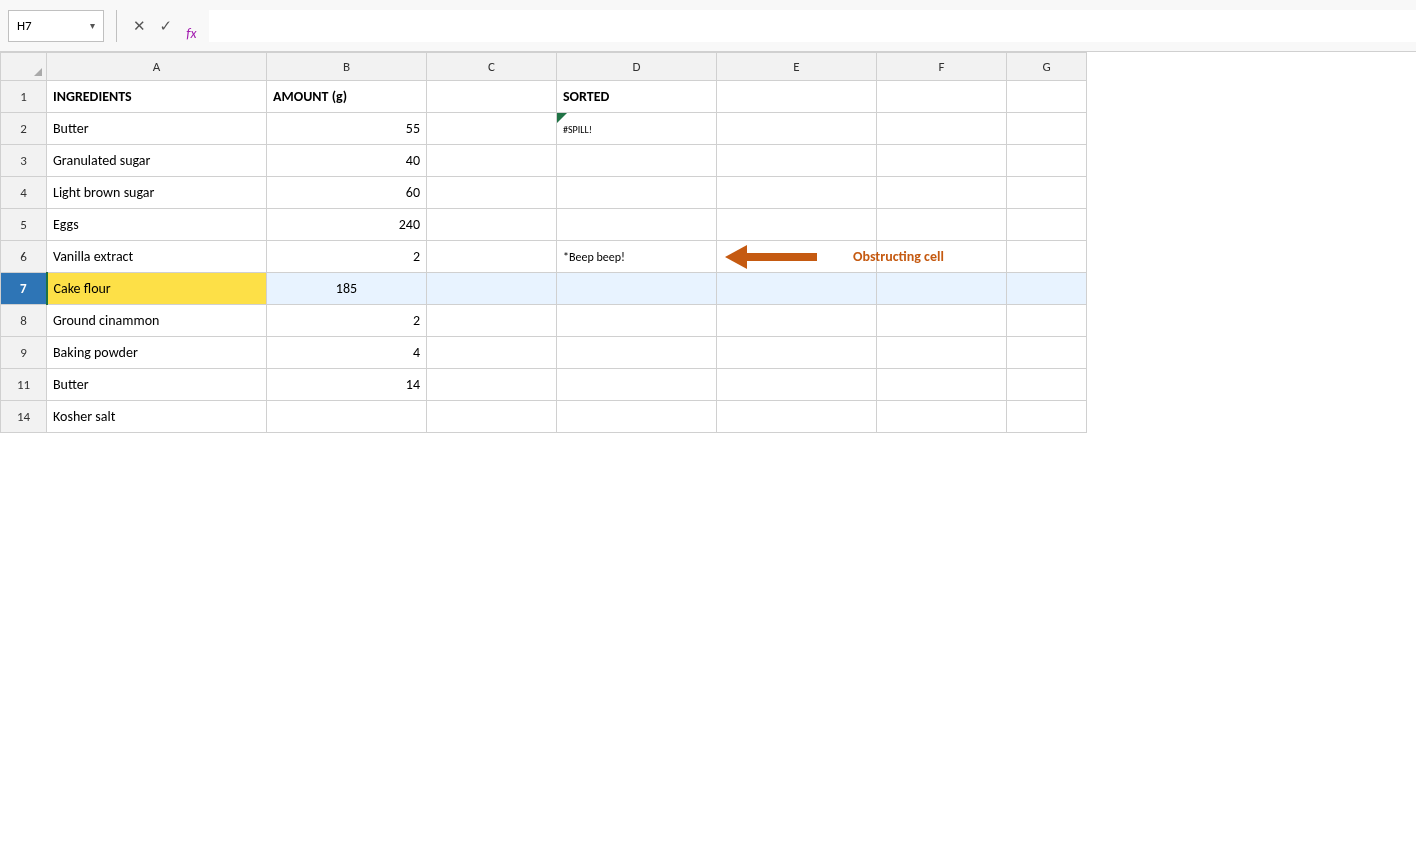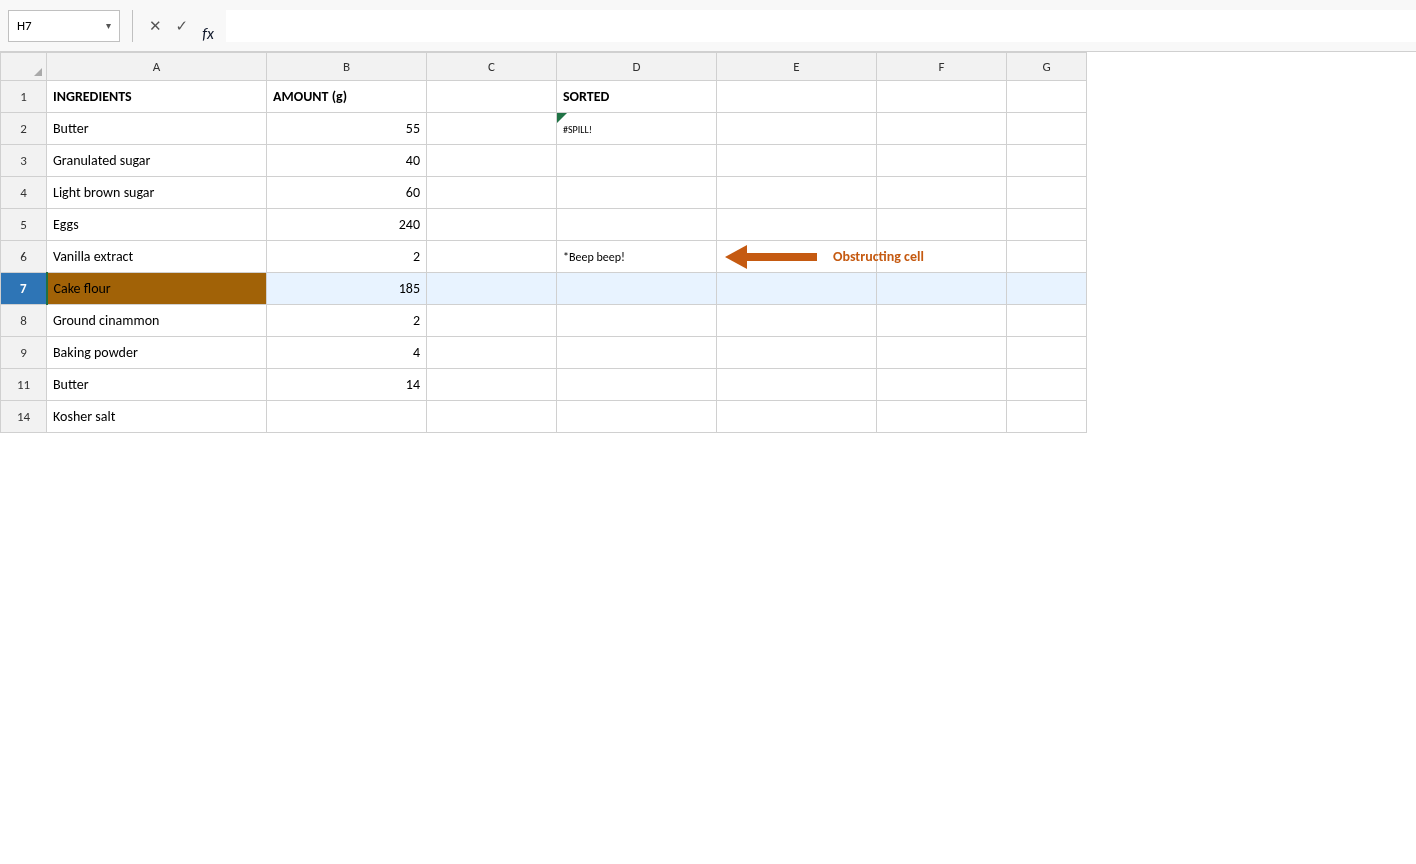--- a/index.html
+++ b/index.html
@@ -7,21 +7,21 @@
 
     
     .formula-bar {
       display: flex;
       align-items: center;
       border-bottom: 1px solid #d0d0d0;
       height: 52px;
       background: #f8f8f8;
     }
     .name-box {
-      width: 112px;
+      width: 96px;
       height: 32px;
       border: 1px solid #c0c0c0;
       display: flex;
       align-items: center;
       padding: 0 8px;
       font-size: 13px;
       margin: 0 8px;
       background: #fff;
       justify-content: space-between;
     }
@@ -42,22 +42,22 @@
       padding: 0 8px;
     }
     .formula-bar-icon {
       font-size: 15px;
       color: #555;
       cursor: pointer;
       padding: 2px 4px;
     }
     .formula-bar-fx {
       font-style: italic;
-      font-size: 16px;
-      color: #0f172a;
+      font-size: 14px;
+      color: #a21caf;
       padding: 0 4px;
       margin-top: 16px;
     }
     .formula-input {
       flex: 1;
       height: 32px;
       border: none;
       outline: none;
       font-size: 13px;
       padding: 0 8px;
@@ -164,20 +164,21 @@
       position: absolute;
       display: flex;
       align-items: center;
       top: 50%;
       transform: translateY(-50%);
       left: 100%;
       margin-left: 8px;
       pointer-events: none;
       z-index: 20;
       white-space: nowrap;
+      gap: 20px;
     }
 
     
     .col-corner { width: 46px; }
     .col-A { width: 220px; }
     .col-B { width: 160px; }
     .col-C { width: 130px; }
     .col-D { width: 160px; }
     .col-E { width: 160px; }
     .col-F { width: 130px; }
@@ -301,22 +302,22 @@
                 <polygon points="0,14 22,2 22,26" fill="#c55a11"></polygon>
               </svg>
               <span style="color: rgb(197, 90, 17); font-weight: bold; font-size: 14px; margin-left: 8px;">Obstructing cell</span>
             </div></td>
           <td class="cell"></td>
           <td class="cell"></td>
           <td class="cell"></td>
         </tr>
         <tr class="row-height selected-row-highlight">
           <th class="row-header" style="background: rgb(46, 117, 182); color: rgb(255, 255, 255); font-weight: bold;">7</th>
-          <td class="cell" style="border-left: 2px solid rgb(30, 113, 69); background: #a16207;">Cake flour</td>
-          <td class="cell text-right" style="background: rgb(232, 243, 255);">185</td>
+          <td class="cell" style="border-left: 2px solid rgb(30, 113, 69); background: #fde047;">Cake flour</td>
+          <td class="cell text-right" style="background: rgb(232, 243, 255); text-align: center;">185</td>
           <td class="cell" style="background: rgb(232, 243, 255);"></td>
           <td class="cell" style="background: rgb(232, 243, 255);"></td>
           <td class="cell" style="background: rgb(232, 243, 255);"></td>
           <td class="cell" style="background: rgb(232, 243, 255);"></td>
           <td class="cell" style="background: rgb(232, 243, 255);"></td>
         </tr>
         <tr class="row-height">
           <th class="row-header">8</th>
           <td class="cell">Ground cinammon</td>
           <td class="cell text-right">2</td>

